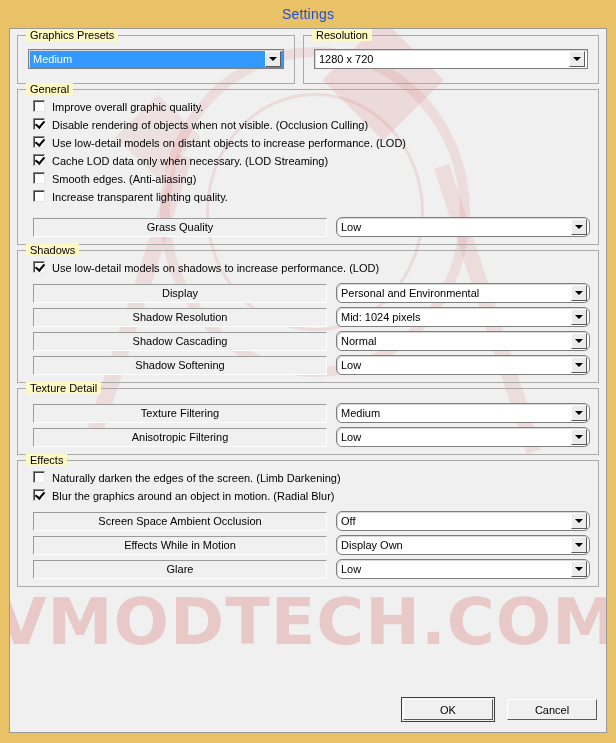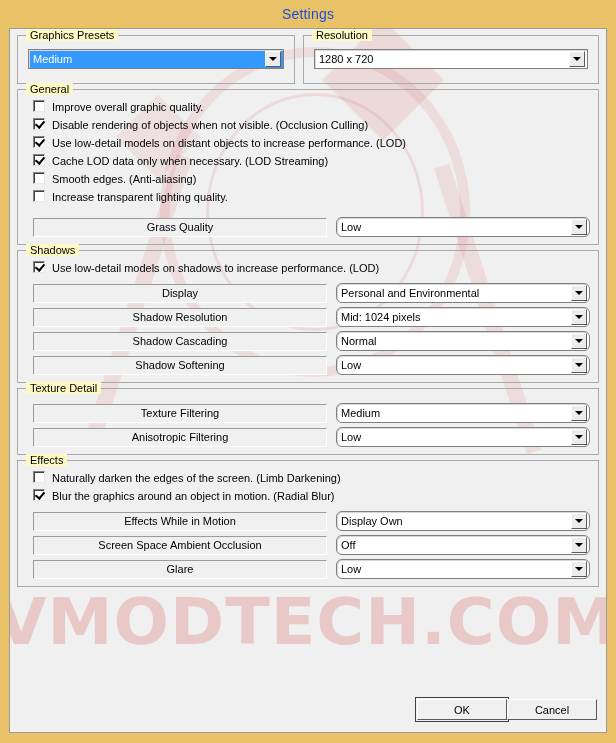--- a/index.html
+++ b/index.html
@@ -206,20 +206,21 @@
     flex:none;
   }
   .setrow .combo{flex:1;margin-right:0;border-radius:6px;}
 
   
   .btnbar{
     position:absolute;
     left:0;right:0;bottom:12px;
     display:flex;
     justify-content:flex-end;
+    gap:14px;
     padding-right:9px;
     z-index:3;
   }
   .btn{
     width:90px;height:21px;
     background:#f0f0f0;
     border-top:1px solid #ffffff;
     border-left:1px solid #ffffff;
     border-right:1px solid #5a5a5a;
     border-bottom:1px solid #5a5a5a;
@@ -398,32 +399,32 @@
         <div class="cbrow">
           <span class="cbox"></span>
           <span class="lbl">Naturally darken the edges of the screen. (Limb Darkening)</span>
         </div>
         <div class="cbrow">
           <span class="cbox checked"></span>
           <span class="lbl">Blur the graphics around an object in motion. (Radial Blur)</span>
         </div>
 
         <div class="setrow">
+          <div class="setlabel">Screen Space Ambient Occlusion</div>
+          <div class="combo">
+            <span class="val">Off</span>
+            <span class="arrow">
+                <i></i>
+              </span>
+          </div>
+        </div>
+        <div class="setrow">
           <div class="setlabel">Effects While in Motion</div>
           <div class="combo">
             <span class="val">Display Own</span>
-            <span class="arrow">
-                <i></i>
-              </span>
-          </div>
-        </div>
-        <div class="setrow">
-          <div class="setlabel">Screen Space Ambient Occlusion</div>
-          <div class="combo">
-            <span class="val">Off</span>
             <span class="arrow">
                 <i></i>
               </span>
           </div>
         </div>
         <div class="setrow">
           <div class="setlabel">Glare</div>
           <div class="combo">
             <span class="val">Low</span>
             <span class="arrow">

